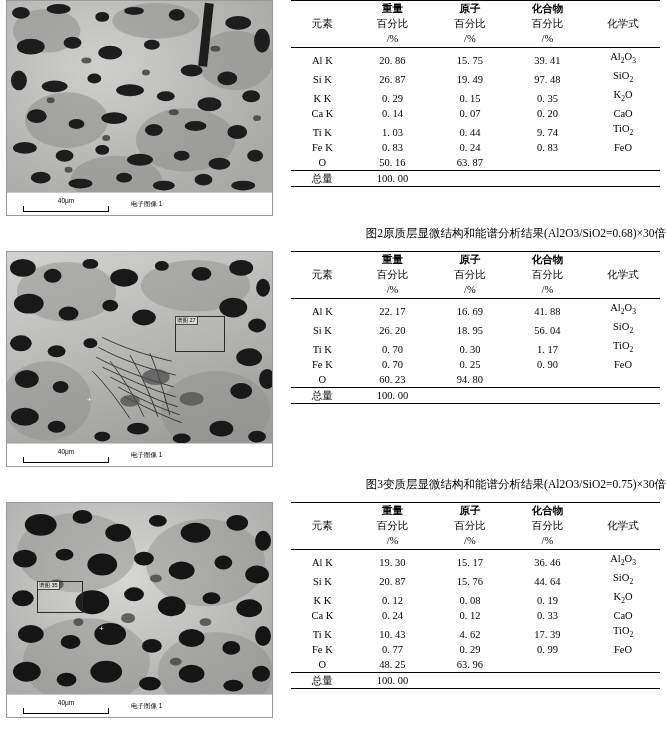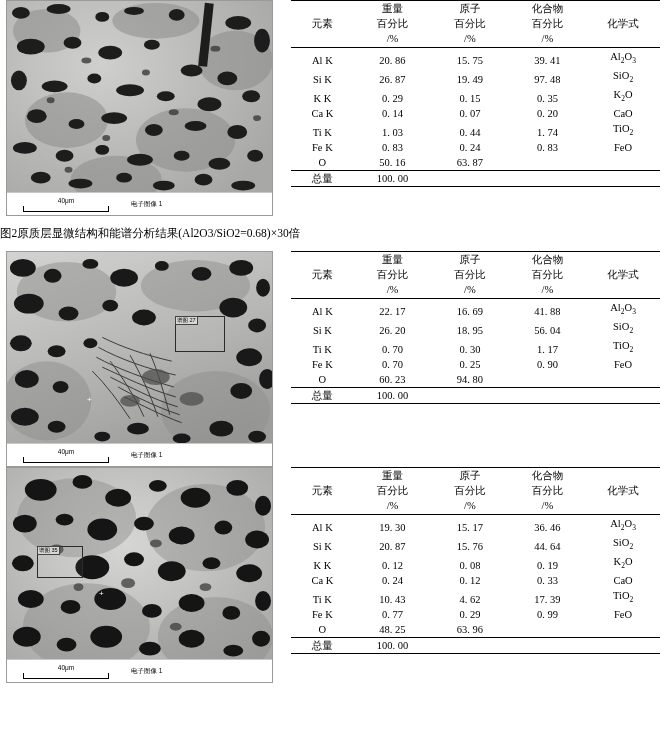--- a/index.html
+++ b/index.html
@@ -112,34 +112,34 @@
     font-size: 10.5px;
     line-height: 15px;
   }
   table.edx td, table.edx th {
     padding: 0 2px 0 2px;
     font-weight: normal;
     text-align: center;
     vertical-align: bottom;
     white-space: nowrap;
   }
-  table.edx thead tr.rule-top td { border-top: 1.3px solid #000; }
+  table.edx thead tr.rule-top td { border-top: 1.3px solid #000; font-weight: bold; }
   table.edx thead tr.h3 td { border-bottom: 1.1px solid #000; padding-bottom: 1px;}
   table.edx tbody tr:first-child td { padding-top: 1px; }
   table.edx tbody tr.total td { border-top: 1.1px solid #000; border-bottom: 1.3px solid #000; }
   td.c-el  { width: 17%; text-align: center; }
   td.c-wt  { width: 21%; text-align: left; padding-left: 12px;}
   td.c-at  { width: 21%; text-align: left; padding-left: 12px;}
   td.c-cmp { width: 21%; text-align: left; padding-left: 12px;}
   td.c-fml { width: 20%; text-align: center; }
   .hdr-el { text-align: center; font-family: Liberation Serif, serif; }
   .hdr-val { text-align: center; }
   sub { font-size: 7.5px; }
   .fig-caption {
-    text-align: left;
+    text-align: right;
     font-size: 11.5px;
     line-height: 16px;
     margin-top: 9px;
     margin-bottom: 10px;
     font-family: "Liberation Serif", serif;
   }
 </style>
 </head>
 <body>
 
@@ -277,21 +277,21 @@
             <td class="c-el">Ca K</td>
             <td class="c-wt">0. 14</td>
             <td class="c-at">0. 07</td>
             <td class="c-cmp">0. 20</td>
             <td class="c-fml"><span>CaO</span></td>
           </tr>
           <tr>
             <td class="c-el">Ti K</td>
             <td class="c-wt">1. 03</td>
             <td class="c-at">0. 44</td>
-            <td class="c-cmp">1. 74</td>
+            <td class="c-cmp">9. 74</td>
             <td class="c-fml"><span>TiO</span><sub>2</sub></td>
           </tr>
           <tr>
             <td class="c-el">Fe K</td>
             <td class="c-wt">0. 83</td>
             <td class="c-at">0. 24</td>
             <td class="c-cmp">0. 83</td>
             <td class="c-fml"><span>FeO</span></td>
           </tr>
           <tr>
@@ -461,20 +461,21 @@
             <td class="c-wt">100. 00</td>
             <td class="c-at"></td>
             <td class="c-cmp"></td>
             <td class="c-fml"></td>
           </tr>
         </tbody>
       </table>
     </div>
   </div>
 
+  <div class="fig-caption">图3变质层显微结构和能谱分析结果(Al2O3/SiO2=0.75)×30倍</div>
 
   <div class="figure-block">
     <div class="sem">
       <svg class="sem-canvas" viewBox="0 0 267 216" preserveAspectRatio="none">
         <defs>
           <radialGradient id="g4a" cx="45%" cy="35%" r="80%">
             <stop offset="0%" stop-color="#d6d6d4"></stop>
             <stop offset="100%" stop-color="#a4a4a2"></stop>
           </radialGradient>
         </defs>

